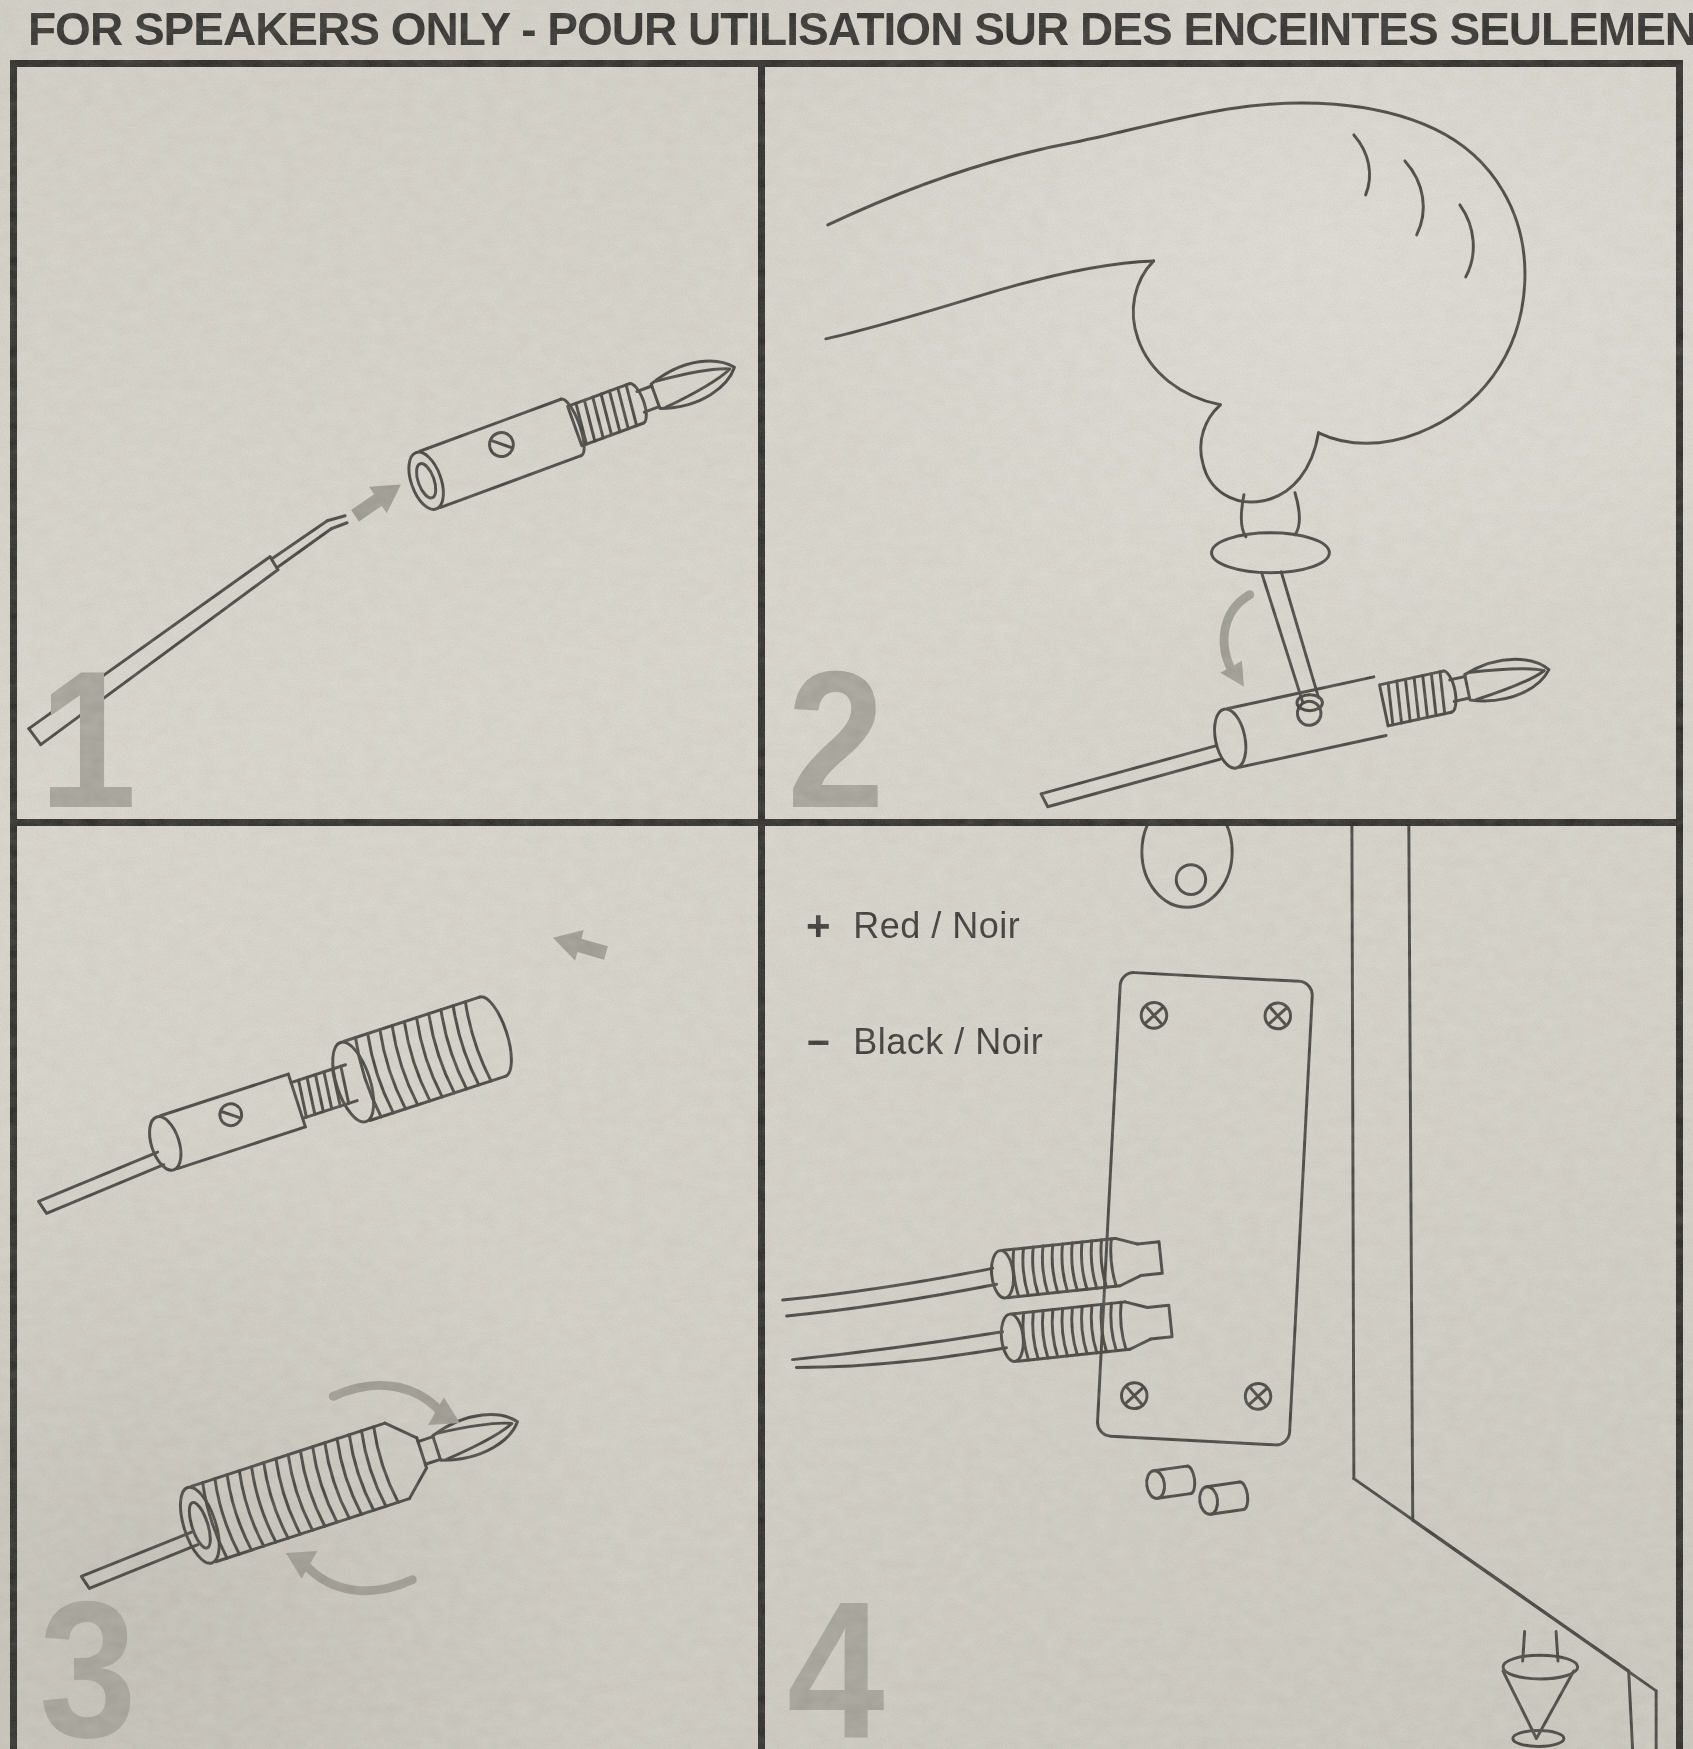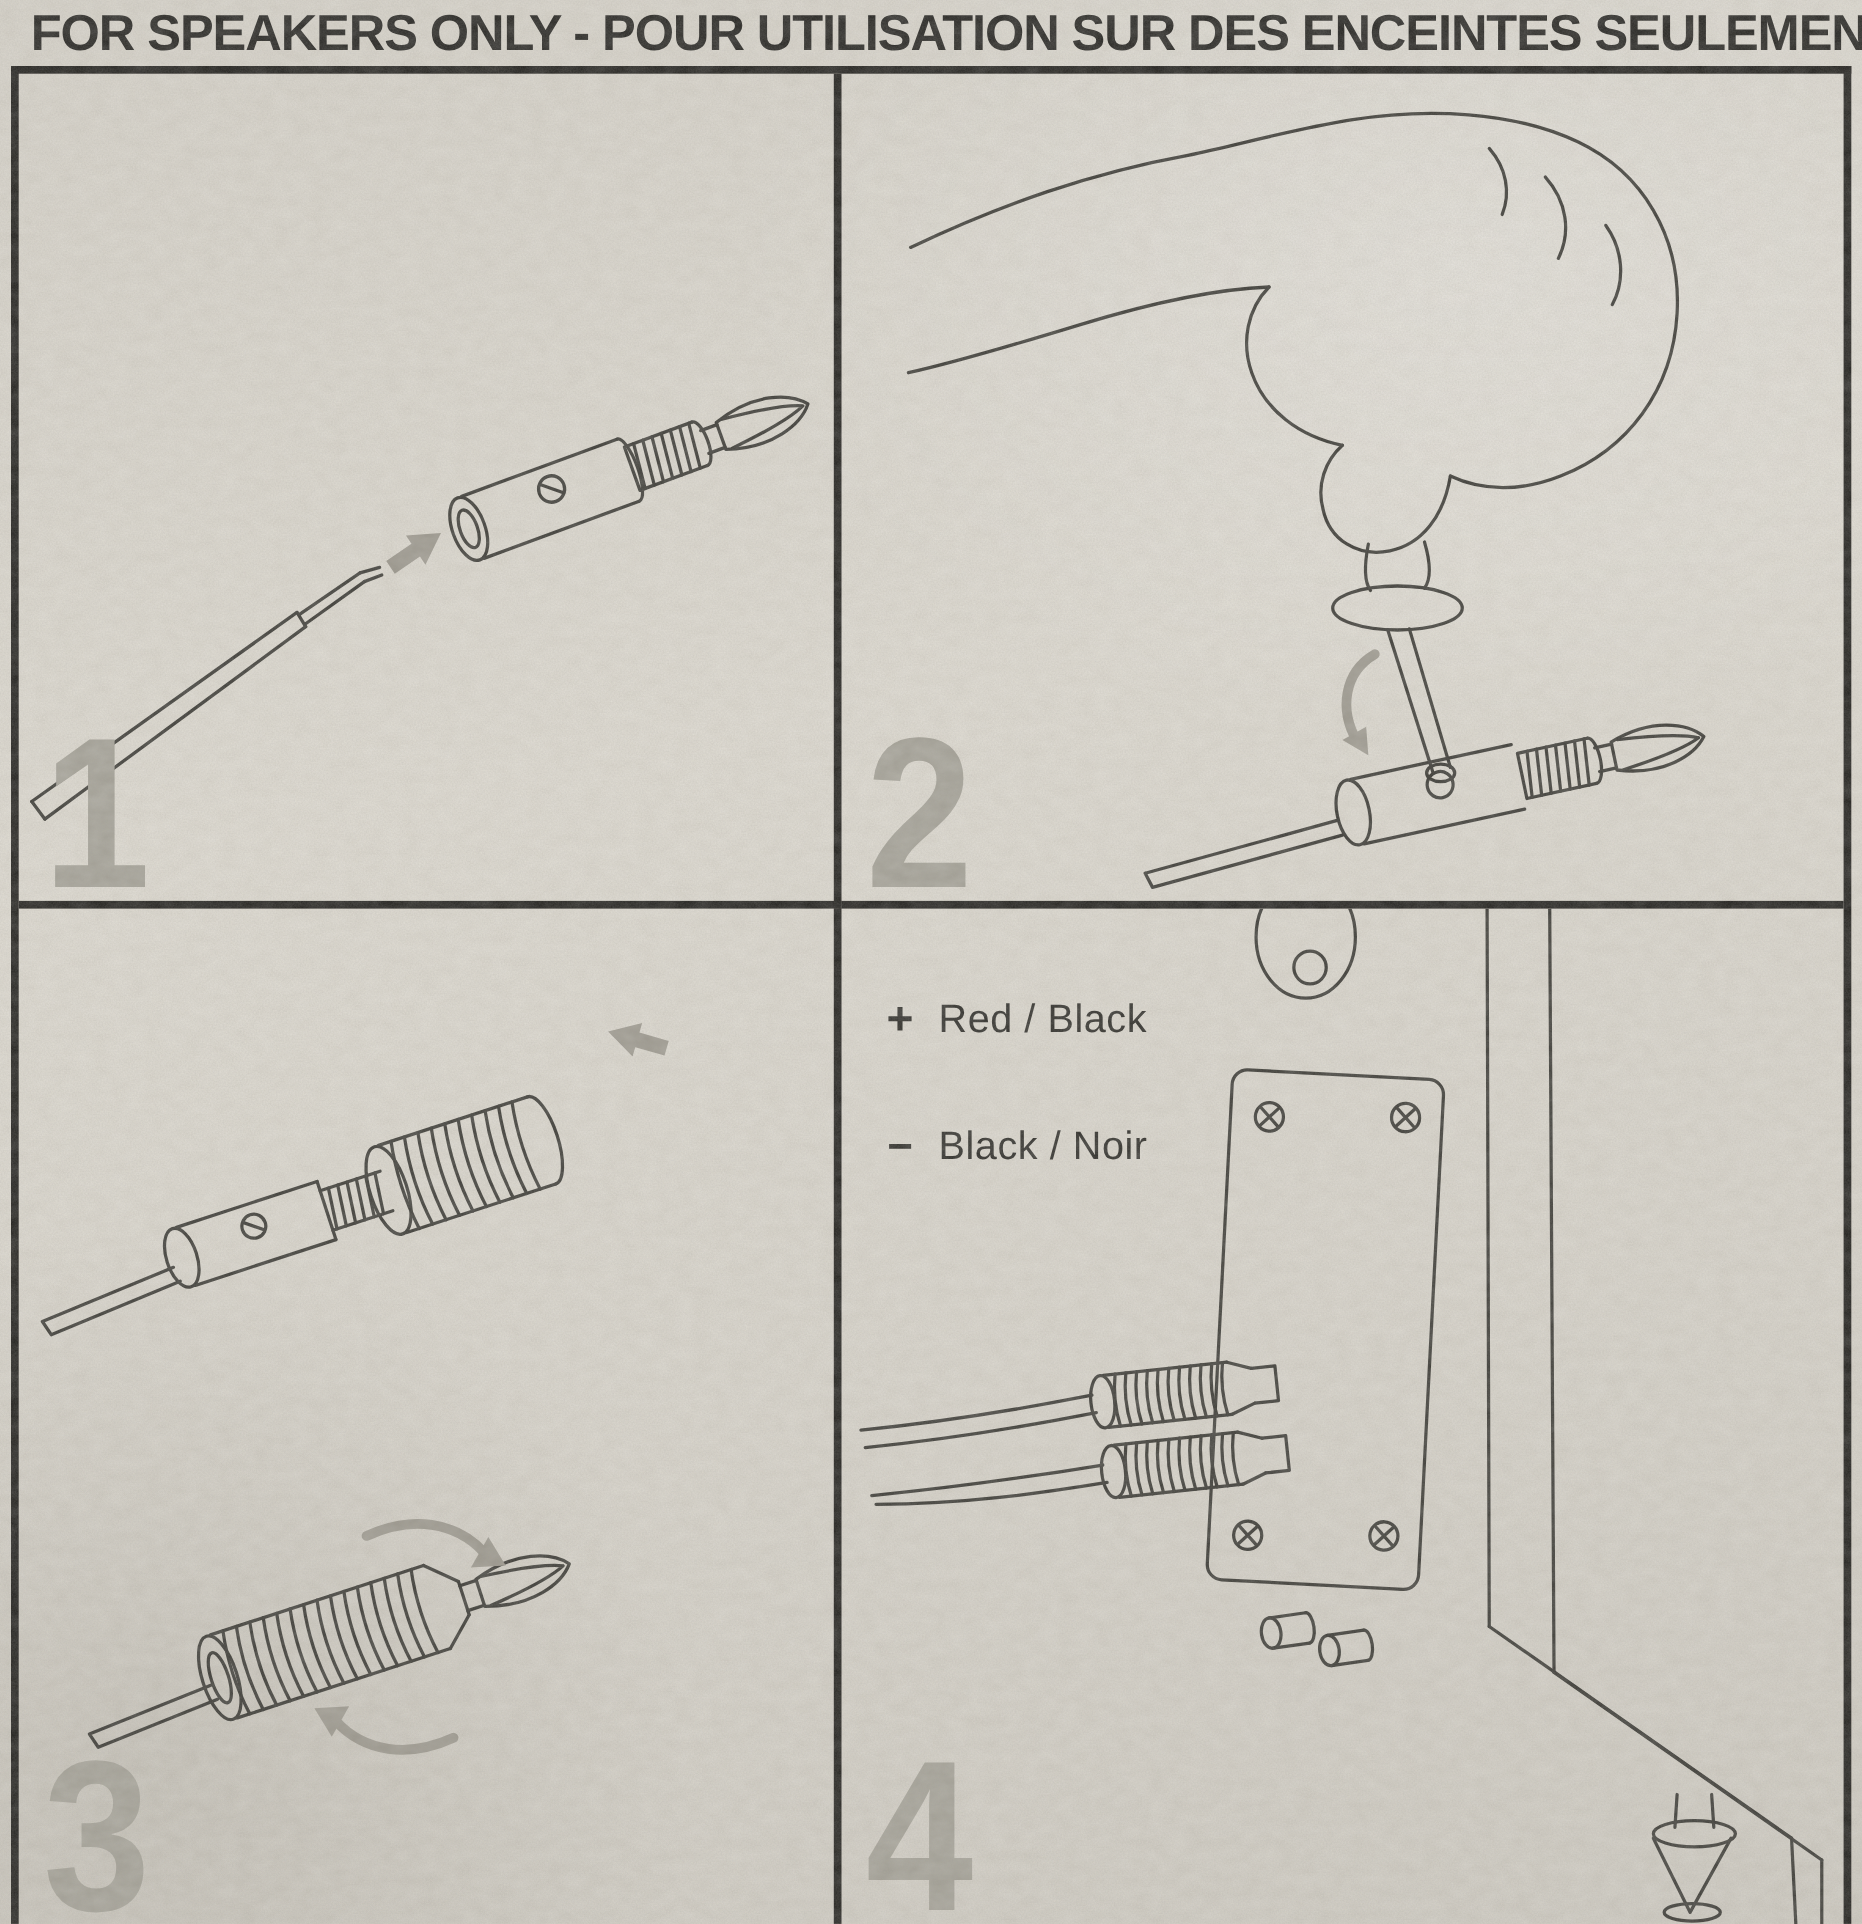--- a/index.html
+++ b/index.html
@@ -243,21 +243,21 @@
           <ellipse cx="790" cy="848" rx="38" ry="12"></ellipse>
           <path d="M752,852 L786,920 L824,852"></path>
           <ellipse cx="788" cy="920" rx="26" ry="8"></ellipse>
         </g>
       </g>
     </svg>
 
     <div class="legend">
       <div class="legend-row">
         <span class="sym">+</span>
-        <span class="legend-label">Red / Black</span>
+        <span class="legend-label">Red / Noir</span>
       </div>
       <div class="legend-row">
         <span class="sym sym-minus">−</span>
         <span class="legend-label">Black / Noir</span>
       </div>
     </div>
 
     <div class="step-number">4</div>
   </div>
 </div>

